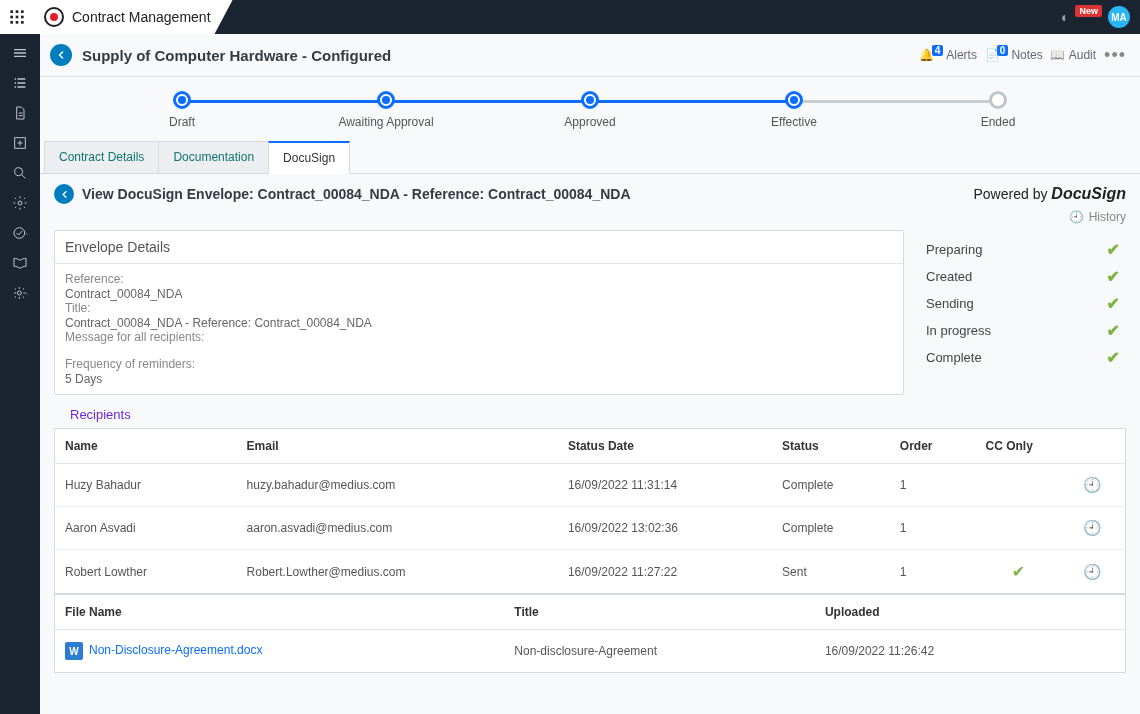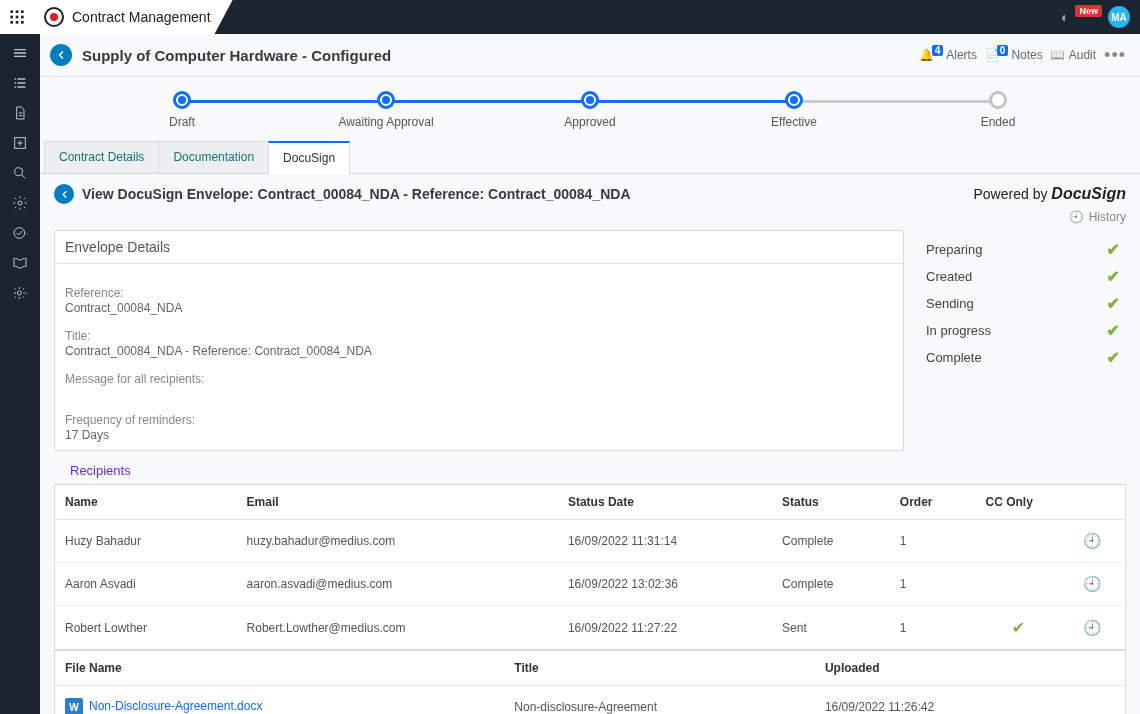--- a/index.html
+++ b/index.html
@@ -51,21 +51,21 @@
 .envelope-header .eh-title{font-size:14px;font-weight:700;color:#353b41}
 .powered{font-size:14px;color:#222}
 .powered .ds{font-weight:700;font-style:italic;font-size:16px}
 
 .history-link{display:flex;justify-content:flex-end;align-items:center;gap:4px;font-size:12px;color:#888;margin:6px 0;cursor:pointer}
 
 .two-col{display:flex;gap:16px;margin-bottom:12px}
 .envelope-card{flex:0 0 850px;border:1px solid #d6dadf;background:#fff;border-radius:2px}
 .envelope-card .card-h{padding:8px 10px;font-size:14px;color:#555;border-bottom:1px solid #e1e4e8}
 .envelope-card .card-b{padding:8px 10px;font-size:12px;color:#777}
-.envelope-card .card-b .lbl{color:#888;margin-top:14px}
+.envelope-card .card-b .lbl{color:#888;margin-top:0}
 .envelope-card .card-b .val{color:#666;margin-top:1px}
 
 .status-list{flex:1;padding-top:6px}
 .status-row{display:flex;justify-content:space-between;align-items:center;padding:4px 6px;font-size:13px;color:#444}
 .check{color:#7cb342;font-weight:700;font-size:16px}
 
 .section-title{font-size:13px;color:#6d28d9;margin:8px 16px 6px}
 
 table{width:100%;border-collapse:collapse;border:1px solid #d6dadf;background:#fff;font-size:12px}
 th{text-align:left;padding:10px 10px;font-weight:700;color:#333;border-bottom:1px solid #e1e4e8}
@@ -249,21 +249,21 @@
         <div class="envelope-card">
           <div class="card-h">Envelope Details</div>
           <div class="card-b">
             <div class="lbl">Reference:</div>
             <div class="val">Contract_00084_NDA</div>
             <div class="lbl">Title:</div>
             <div class="val">Contract_00084_NDA - Reference: Contract_00084_NDA</div>
             <div class="lbl">Message for all recipients:</div>
             <div class="val" style="height:12px"></div>
             <div class="lbl">Frequency of reminders:</div>
-            <div class="val">17 Days</div>
+            <div class="val">5 Days</div>
           </div>
         </div>
         <div class="status-list" id="status-list">
             <div class="status-row">
               <span>Preparing</span>
               <span class="check">✔</span>
             </div>
             <div class="status-row">
               <span>Created</span>
               <span class="check">✔</span>

